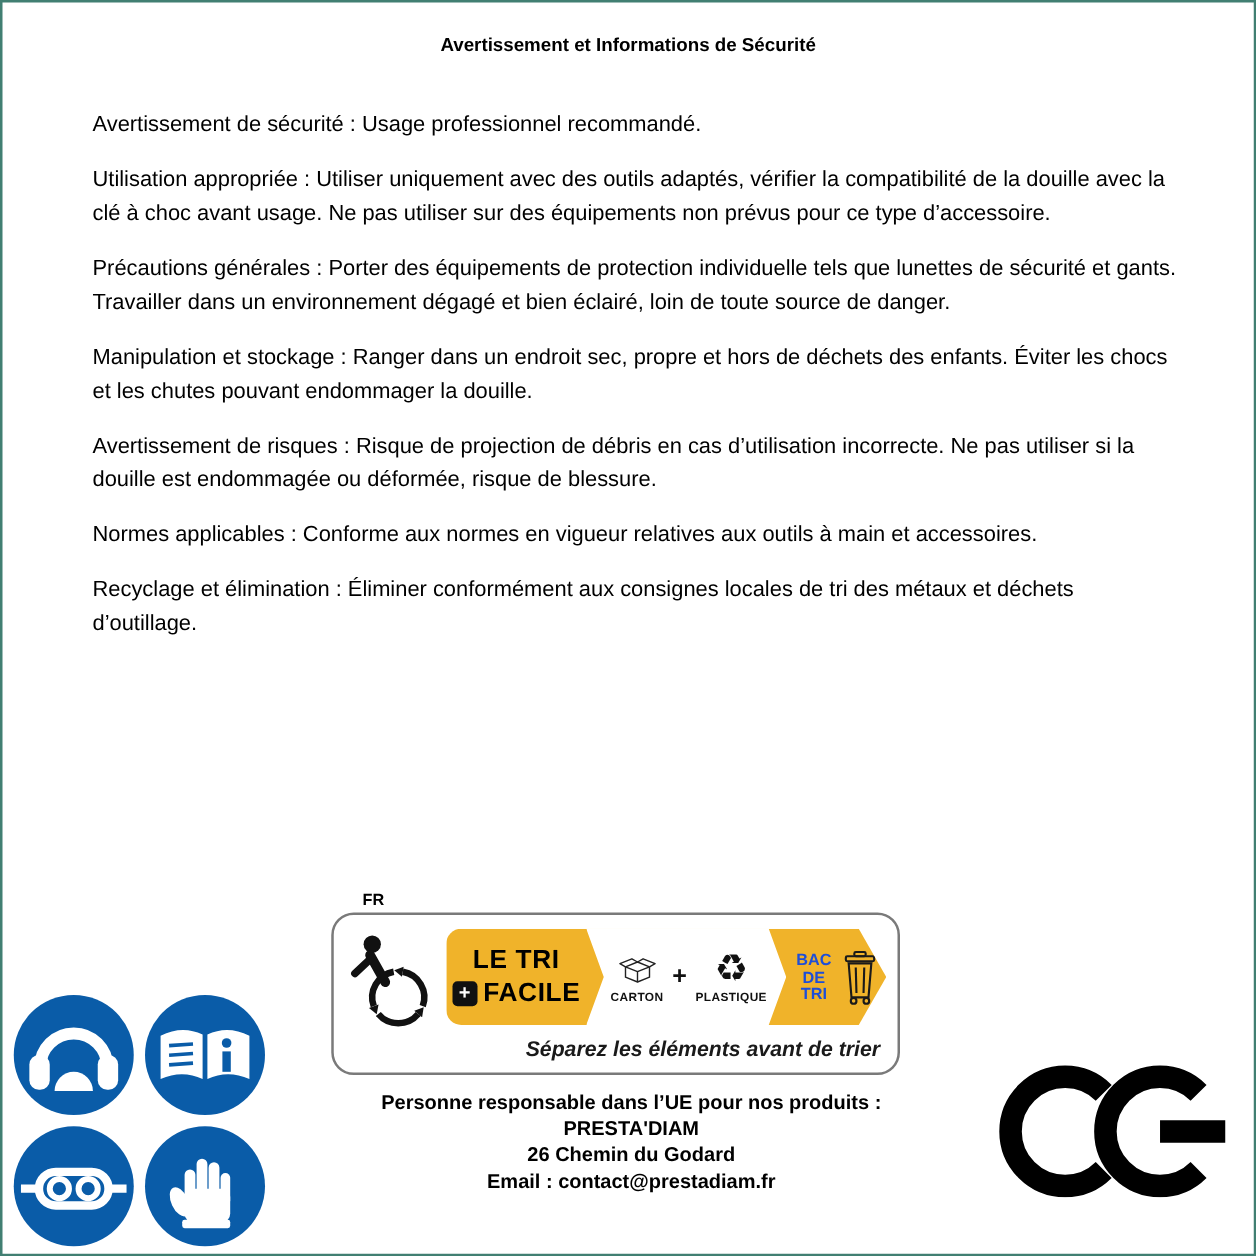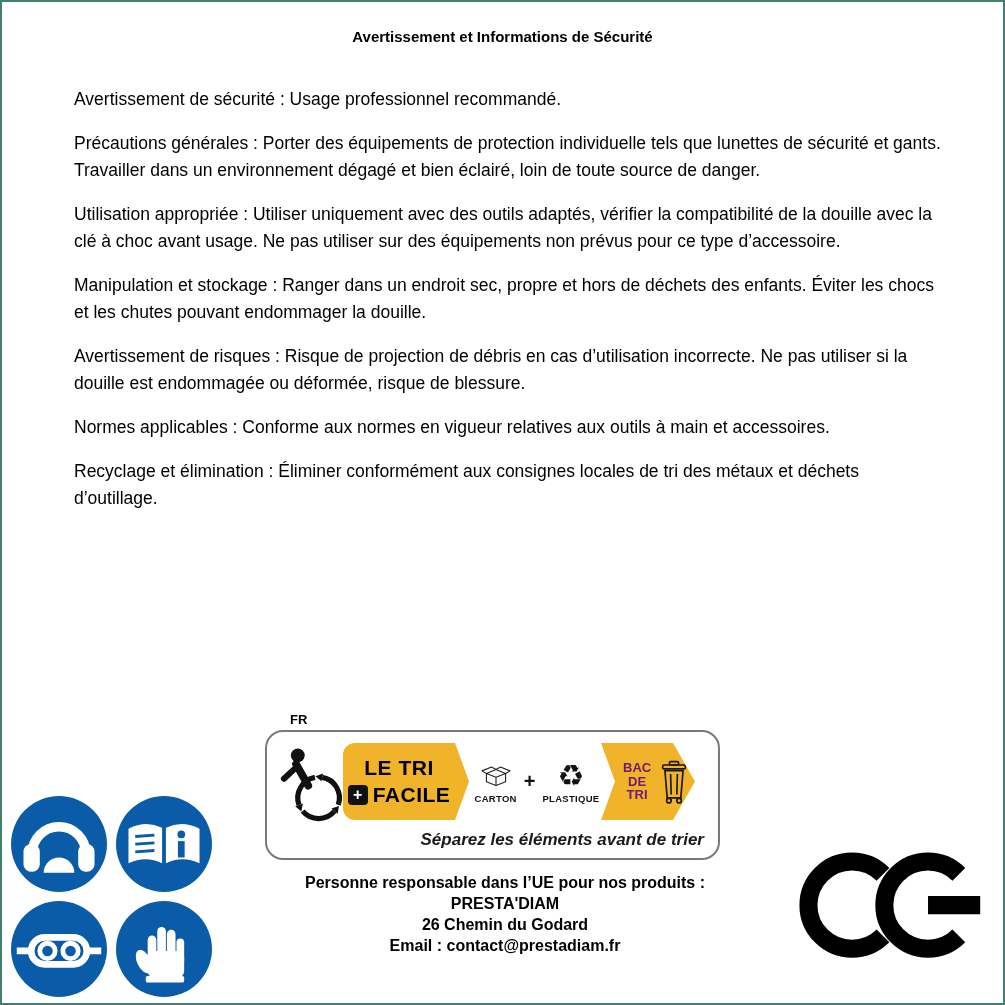--- a/index.html
+++ b/index.html
@@ -66,21 +66,21 @@
   }
   .triman {
     position: absolute;
     left: 10px; top: 12px;
     width: 78px; height: 86px;
   }
   .triman svg { width: 100%; height: 100%; display: block; }
 
   .banner {
     position: absolute;
-    left: 76px; top: 11px;
+    left: 90px; top: 11px;
     width: 352px; height: 77px;
     background: #f0b32a;
     border-radius: 12px 0 0 12px;
     clip-path: polygon(0 0, calc(100% - 22px) 0, 100% 50%, calc(100% - 22px) 100%, 0 100%);
   }
   .banner-left {
     position: absolute;
     left: 0; top: 0; bottom: 0; width: 112px;
     display: flex; flex-direction: column;
     justify-content: center; align-items: center;
@@ -112,21 +112,21 @@
   .mat-plus { font-size: 20px; font-weight: bold; color: #111; }
 
   .banner-right {
     position: absolute;
     left: 272px; right: 0; top: 0; bottom: 0;
     display: flex; align-items: center; justify-content: flex-start;
     gap: 6px; padding-left: 8px;
   }
   .bac-label {
     display: flex; flex-direction: column; align-items: center;
-    font-size: 13px; line-height: 13.5px; font-weight: bold; color: #701a75;
+    font-size: 13px; line-height: 13.5px; font-weight: bold; color: #1d4ed8;
   }
   .bin-svg { width: 34px; height: 54px; }
 
   .separez {
     position: absolute;
     right: 14px; bottom: 8px;
     font-size: 17px;
     font-weight: bold;
     font-style: italic;
     color: #1a1a1a;
@@ -153,22 +153,22 @@
 </style>
 </head>
 <body>
 
 <div class="page">
 
   <h1 class="title">Avertissement et Informations de Sécurité</h1>
 
   <div class="paragraphs">
     <p>Avertissement de sécurité : Usage professionnel recommandé.</p>
+    <p>Utilisation appropriée : Utiliser uniquement avec des outils adaptés, vérifier la compatibilité de la douille avec la clé à choc avant usage. Ne pas utiliser sur des équipements non prévus pour ce type d’accessoire.</p>
     <p>Précautions générales : Porter des équipements de protection individuelle tels que lunettes de sécurité et gants. Travailler dans un environnement dégagé et bien éclairé, loin de toute source de danger.</p>
-    <p>Utilisation appropriée : Utiliser uniquement avec des outils adaptés, vérifier la compatibilité de la douille avec la clé à choc avant usage. Ne pas utiliser sur des équipements non prévus pour ce type d’accessoire.</p>
     <p>Manipulation et stockage : Ranger dans un endroit sec, propre et hors de déchets des enfants. Éviter les chocs et les chutes pouvant endommager la douille.</p>
     <p>Avertissement de risques : Risque de projection de débris en cas d’utilisation incorrecte. Ne pas utiliser si la douille est endommagée ou déformée, risque de blessure.</p>
     <p>Normes applicables : Conforme aux normes en vigueur relatives aux outils à main et accessoires.</p>
     <p>Recyclage et élimination : Éliminer conformément aux consignes locales de tri des métaux et déchets d’outillage.</p>
   </div>
 
   <div class="icon-grid">
 
     <div class="m-icon">
       <svg viewBox="0 0 100 100" aria-hidden="true">

